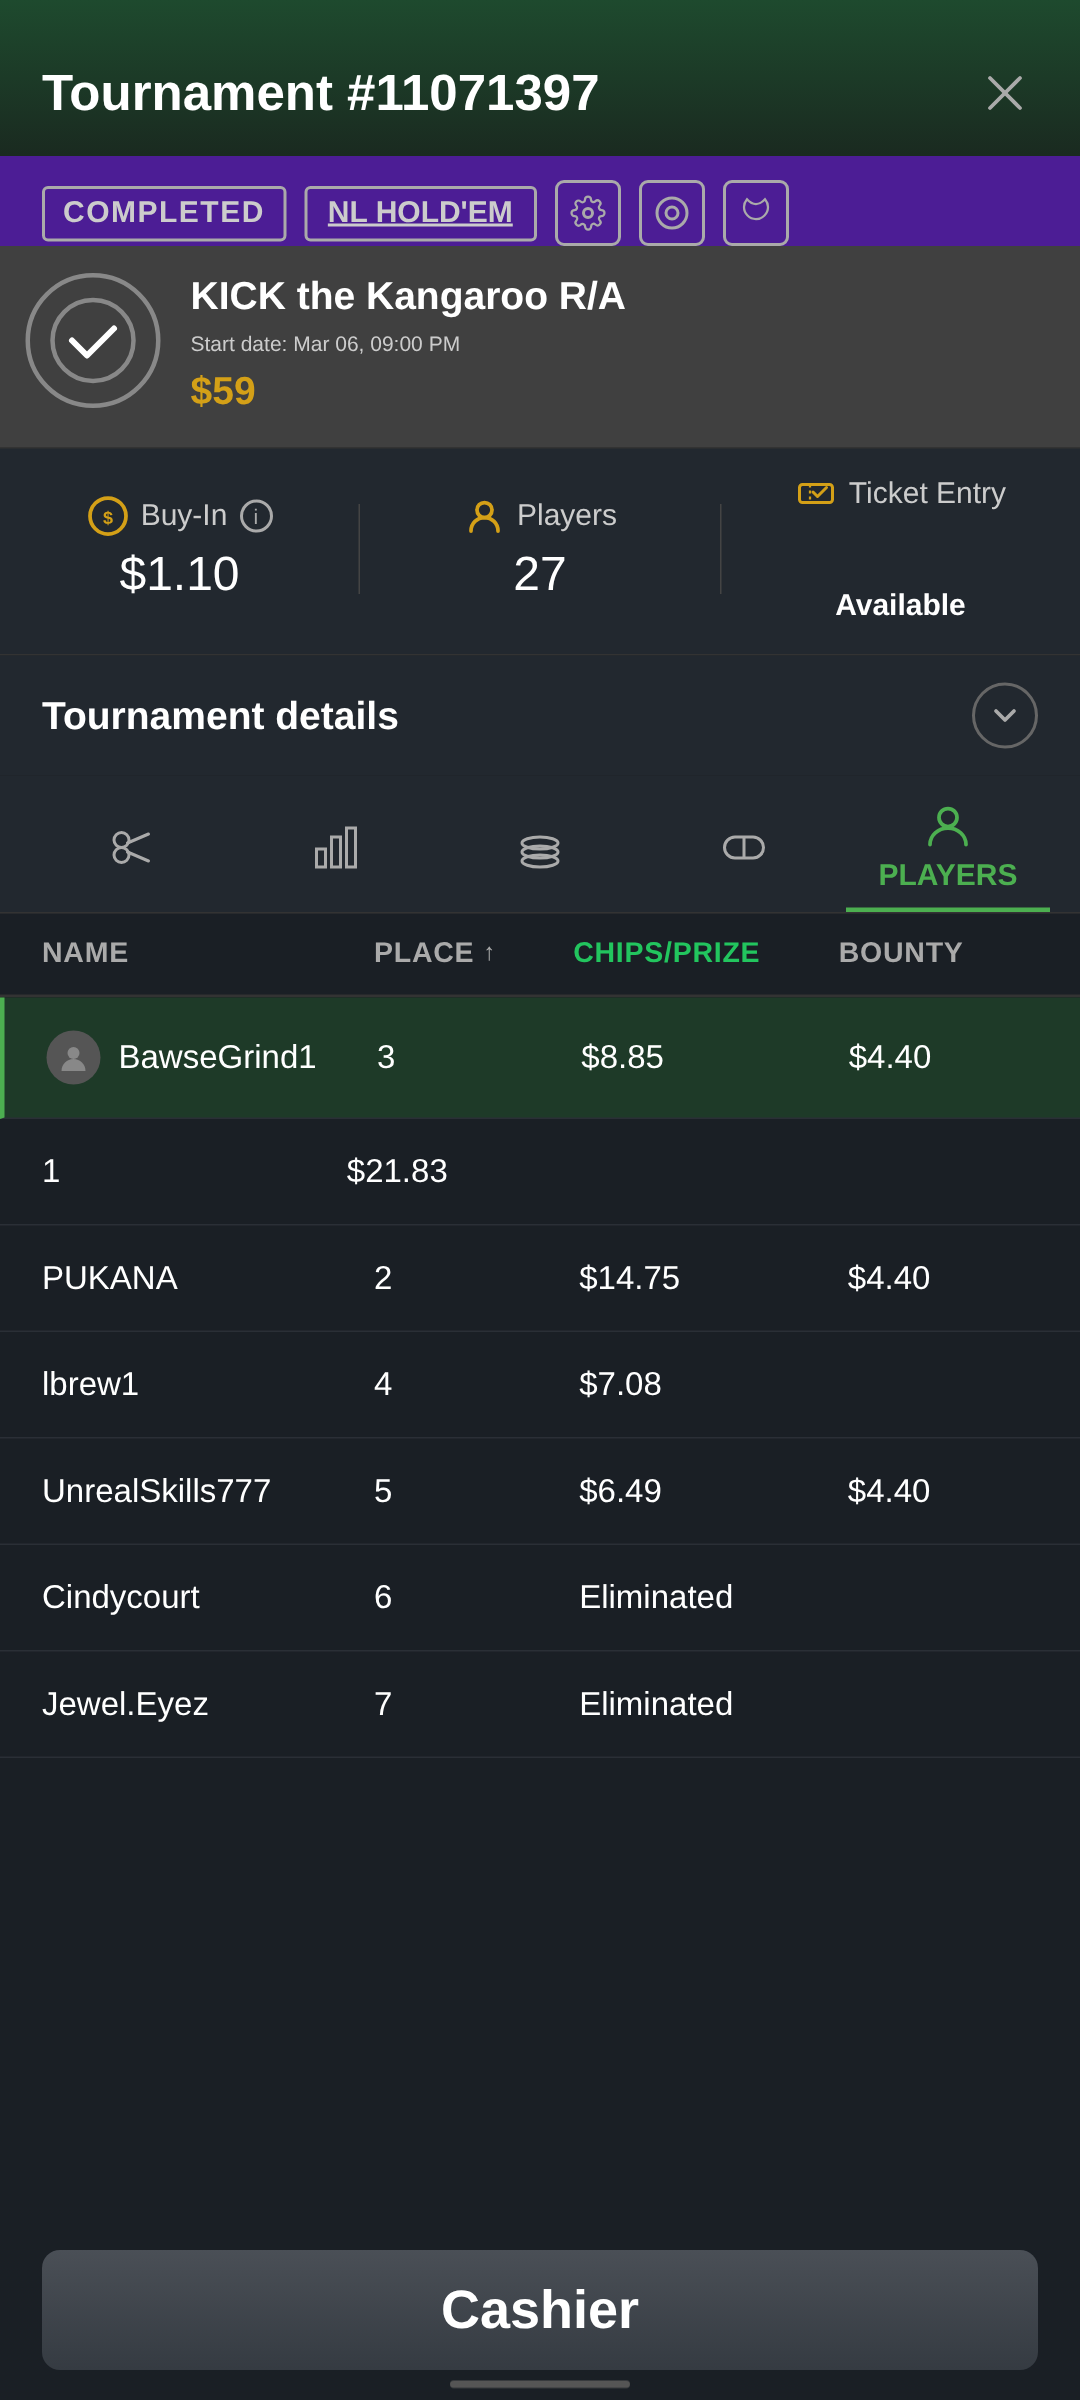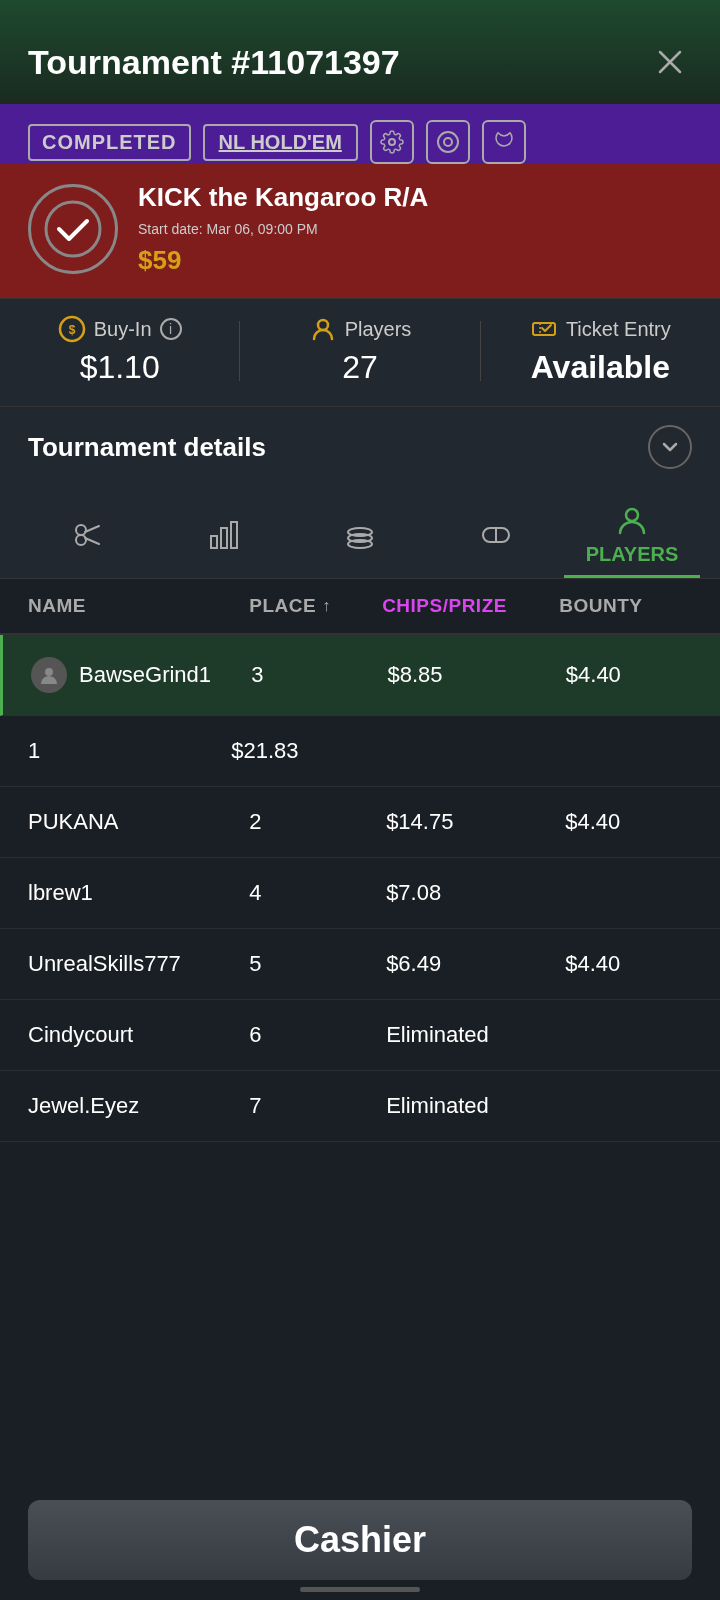--- a/index.html
+++ b/index.html
@@ -71,24 +71,24 @@
       height: 44px;
       border: 2px solid #aaaaaa;
       border-radius: 6px;
       display: flex;
       align-items: center;
       justify-content: center;
     }
 
     
     .tournament-info {
-      background: #7f1d1d;
-      padding: 18px 28px 22px 28px;
-      display: flex;
-      align-items: center;
+      background: #404040;
+      padding: 18px 28px 22px 17px;
+      display: flex;
+      align-items: flex-start;
       gap: 20px;
     }
     .tournament-logo {
       width: 90px;
       height: 90px;
       border-radius: 50%;
       border: 3px solid #888;
       display: flex;
       align-items: center;
       justify-content: center;
@@ -156,23 +156,24 @@
       border: 2px solid #aaa;
       border-radius: 50%;
       display: flex;
       align-items: center;
       justify-content: center;
       font-size: 14px;
       color: #aaa;
       flex-shrink: 0;
     }
     .ticket-label {
-      font-size: 32px;
+      font-size: 20px;
       font-weight: 700;
       color: #ffffff;
+      margin-top: 44px;
     }
 
     
     .details-header {
       background: #22282f;
       padding: 18px 28px;
       display: flex;
       align-items: center;
       justify-content: space-between;
     }
@@ -232,21 +233,21 @@
     .table-container {
       background: #1a1f25;
     }
     .table-header {
       display: flex;
       padding: 16px 28px;
       border-bottom: 2px solid #333;
     }
     .col-name { flex: 2.5; font-size: 19px; font-weight: 600; color: #aaaaaa; letter-spacing: 0.5px; }
     .col-place { flex: 1.5; font-size: 19px; font-weight: 600; color: #aaaaaa; letter-spacing: 0.5px; display: flex; align-items: center; gap: 6px; }
-    .col-chips { flex: 2; font-size: 19px; font-weight: 600; color: #d946ef; letter-spacing: 0.5px; }
+    .col-chips { flex: 2; font-size: 19px; font-weight: 600; color: #22c55e; letter-spacing: 0.5px; }
     .col-bounty { flex: 1.5; font-size: 19px; font-weight: 600; color: #aaaaaa; letter-spacing: 0.5px; }
 
     .table-row {
       display: flex;
       align-items: center;
       padding: 22px 28px;
       border-bottom: 1px solid #2a2f36;
       gap: 10px;
     }
     .table-row.highlighted {

